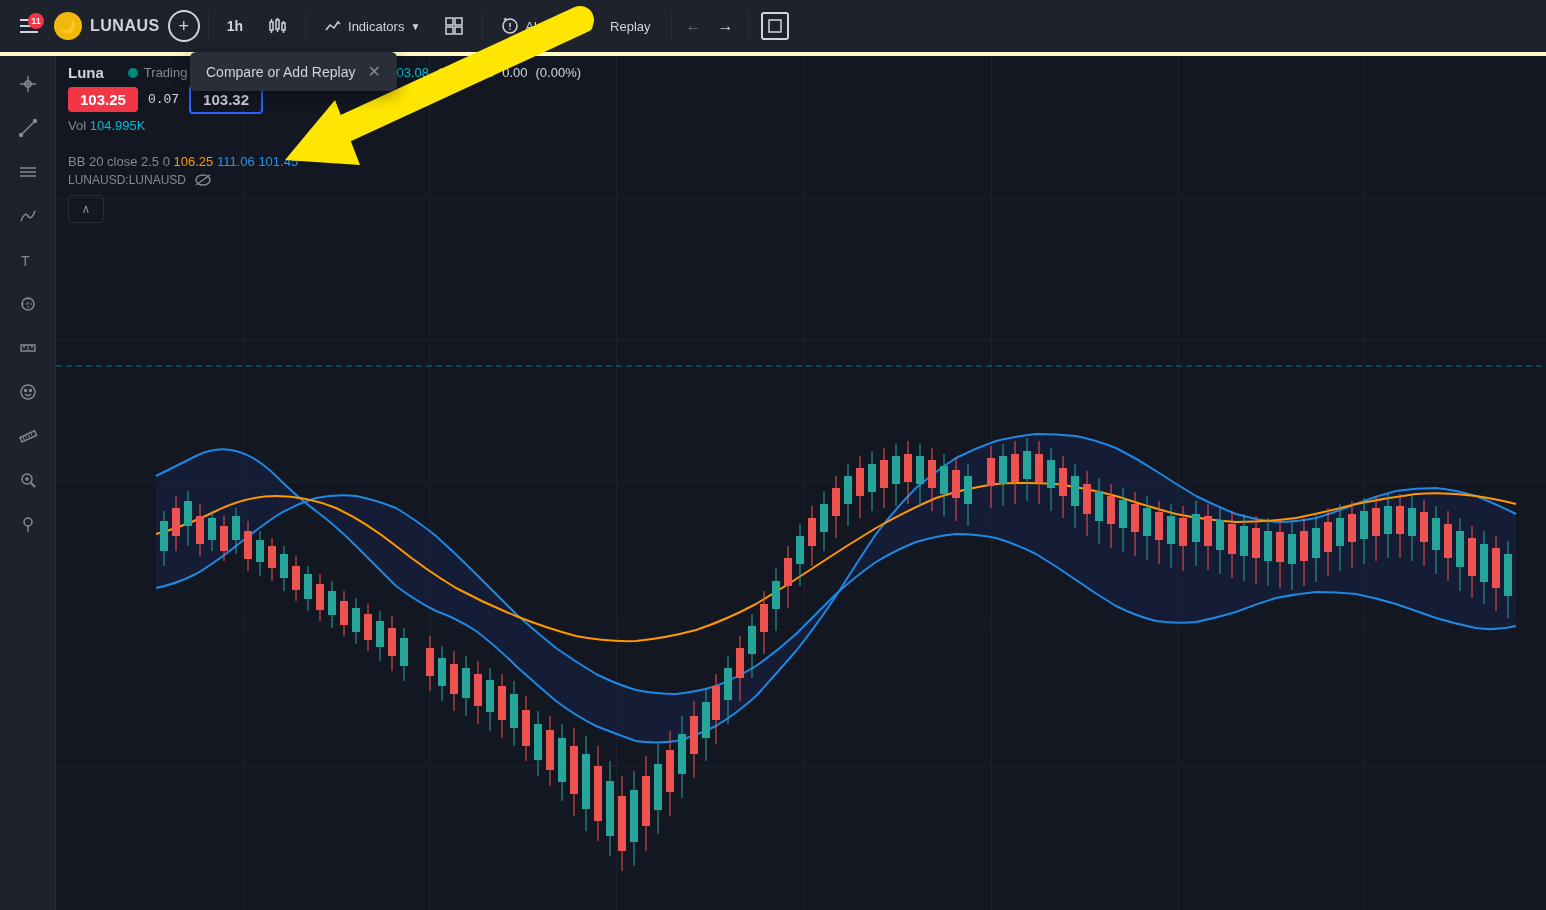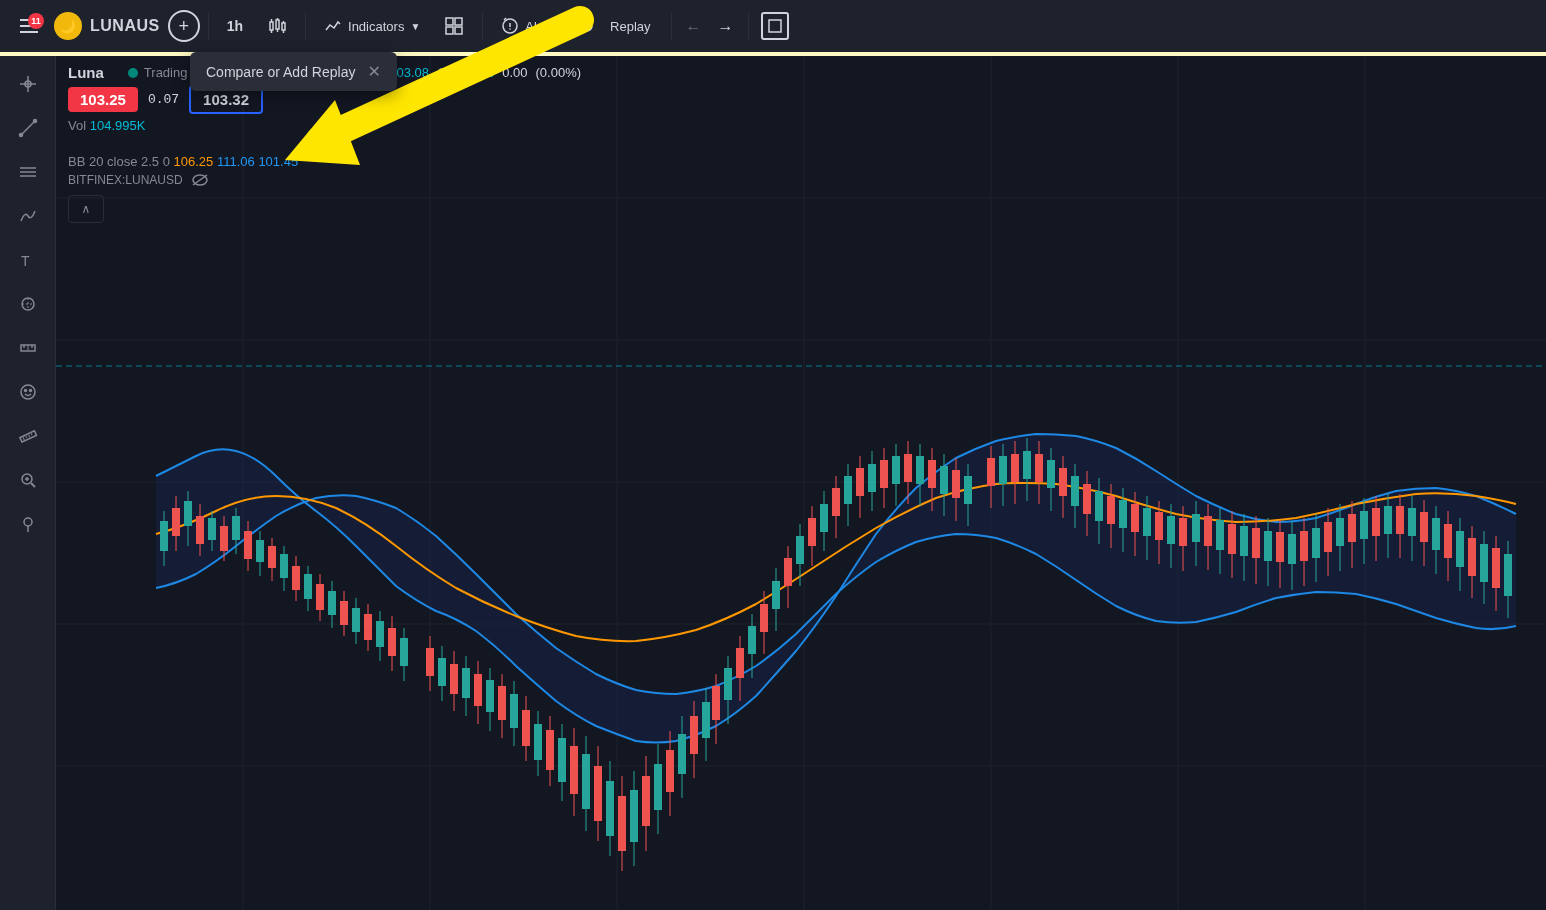--- a/index.html
+++ b/index.html
@@ -912,21 +912,21 @@
     <div class="bb-row">
       <span class="bb-label">BB 20 close 2.5 0</span>
       <span> </span>
       <span class="bb-value1">106.25</span>
       <span> </span>
       <span class="bb-value2">111.06</span>
       <span> </span>
       <span class="bb-value3">101.45</span>
     </div>
     <div class="bitfinex-row">
-      <span class="bitfinex-label">BITFINEX:LUNAUSD</span>
+      <span class="bitfinex-label">LUNAUSD:LUNAUSD</span>
 
       <svg width="18" height="14" viewBox="0 0 18 14" fill="none" style="cursor:pointer;">
         <ellipse cx="9" cy="7" rx="7" ry="5" stroke="#868993" stroke-width="1.5"></ellipse>
         <line x1="2" y1="12" x2="16" y2="2" stroke="#868993" stroke-width="1.5"></line>
       </svg>
     </div>
 
     <button class="collapse-btn">
       <span>∧</span>
     </button>

